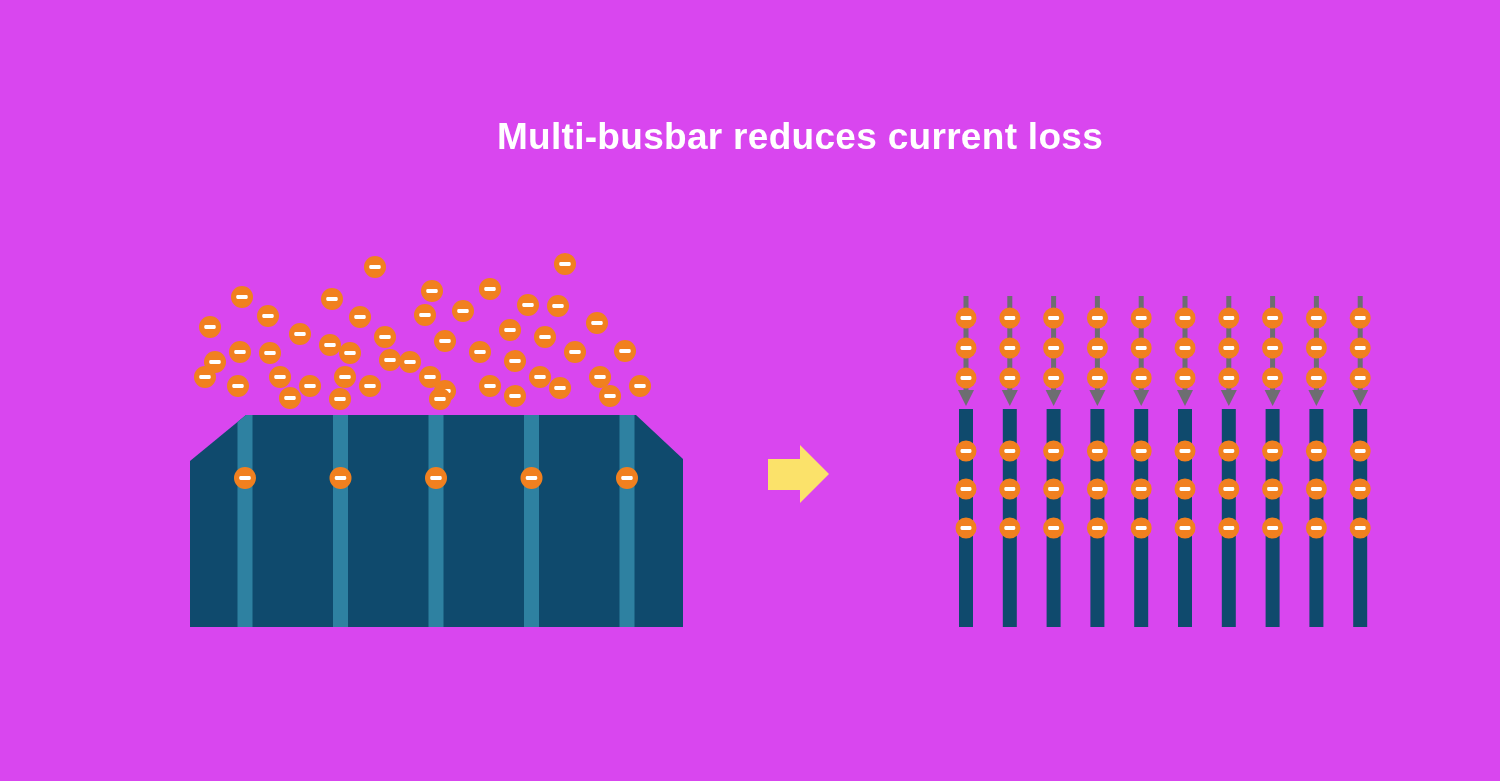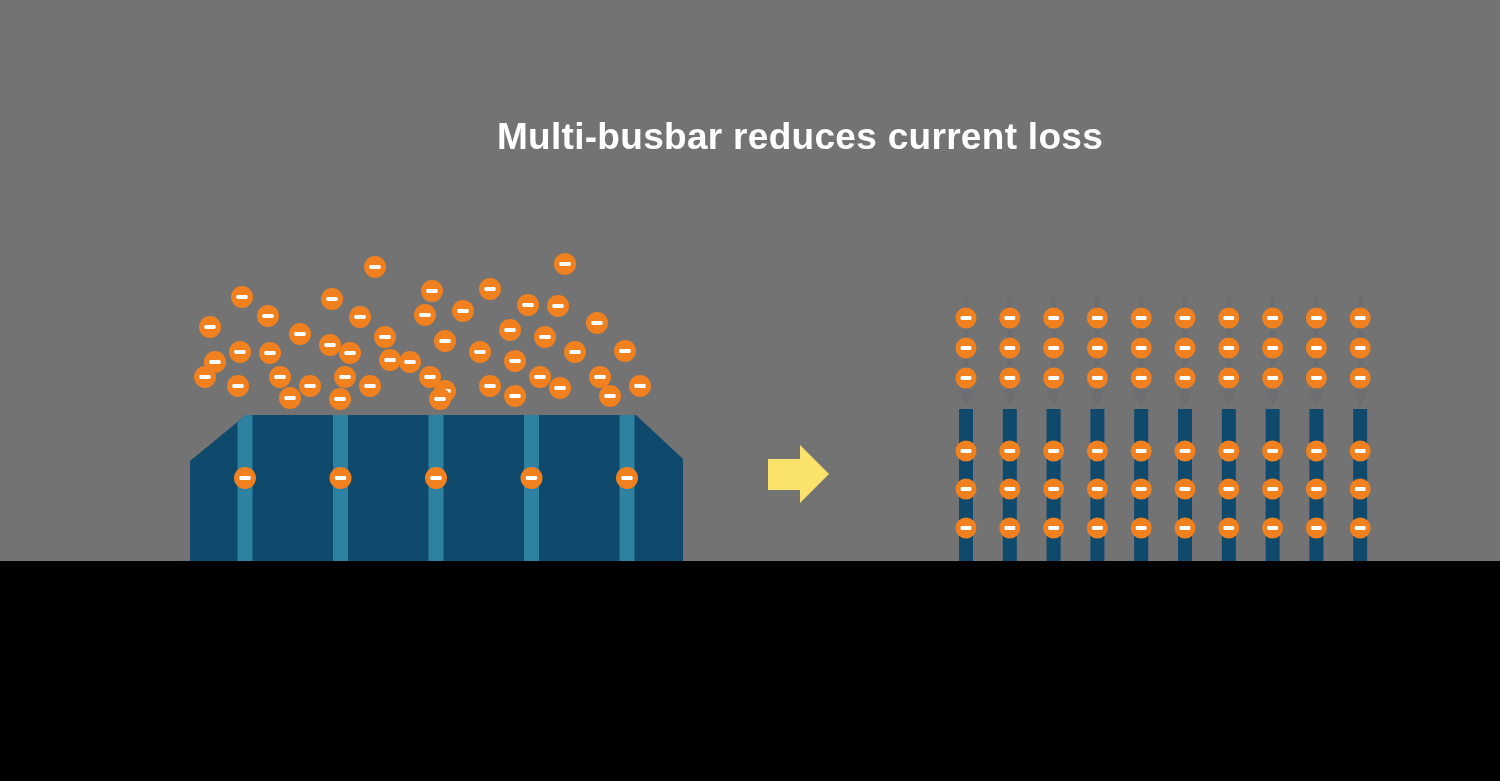--- a/index.html
+++ b/index.html
@@ -3,22 +3,22 @@
 <meta charset="utf-8">
 <style>
   html, body {
     margin: 0;
     padding: 0;
     background: #000000;
   }
   .canvas {
     position: relative;
     width: 1500px;
-    height: 561px;
-    background: #737373;
+    height: 781px;
+    background: #d946ef;
     overflow: hidden;
     font-family: "Liberation Sans", sans-serif;
   }
   .title {
     position: absolute;
     top: 116px;
     left: 0;
     width: 1600px;
     text-align: center;
     color: #ffffff;

